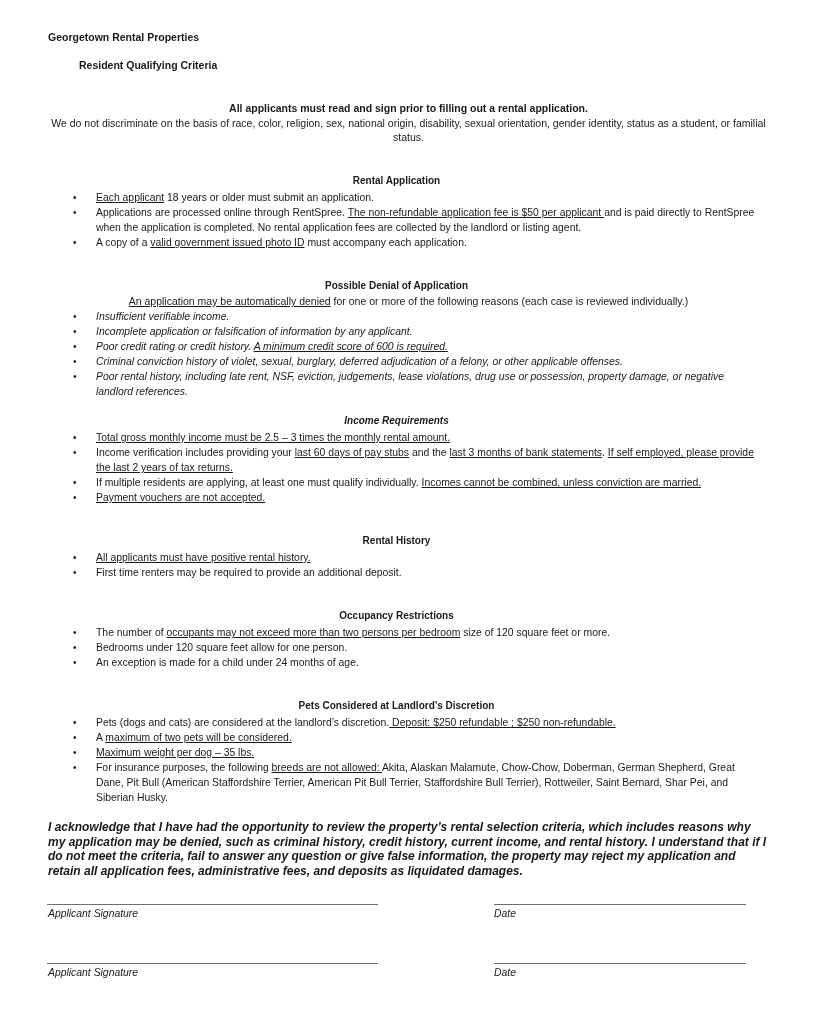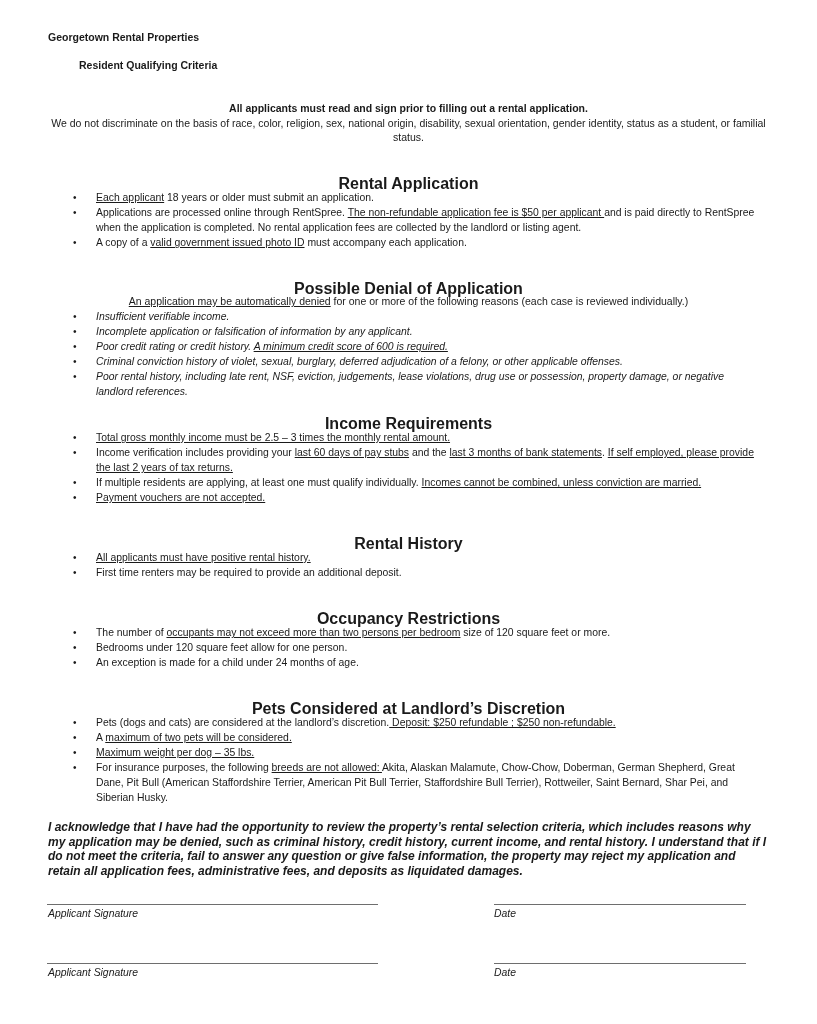--- a/index.html
+++ b/index.html
@@ -2,21 +2,21 @@
 <html><head>
 <meta charset="utf-8">
 <style>
   html, body { margin:0; padding:0; background:#ffffff; }
   body { width:817px; height:1024px; position:relative; overflow:hidden;
          font-family:"Liberation Sans", sans-serif; color:#1a1a1a; }
   .doc { position:absolute; left:0; top:0; width:725px; height:1024px; }
   .hdr { position:absolute; left:48px; font-size:10.5px; font-weight:bold; }
   .center { position:absolute; left:40px; width:737px; text-align:center; font-size:10.5px; line-height:14.5px; }
   .center b { font-weight:bold; }
-  .sec-title { position:absolute; left:40px; width:737px; text-align:center; font-size:16px; font-weight:bold; }
+  .sec-title { position:absolute; left:28px; width:737px; text-align:center; font-size:10px; font-weight:bold; }
   ul.list { position:absolute; left:0; margin:0; padding:0; list-style:none; width:817px; }
   ul.list li { position:relative; padding-left:96px; padding-right:62px; font-size:10.4px; line-height:15px; }
   ul.list li .bullet { position:absolute; left:73px; top:0; font-size:10px; }
   ul.list.it li { font-style:italic; }
   u { text-underline-offset:1px; }
   .ack { position:absolute; left:48px; width:722px; font-size:12px; line-height:14.6px; font-style:italic;font-weight:bold; }
   .sigline { position:absolute; height:1px; background:#6e6e6e; }
   .siglabel { position:absolute; font-size:10.4px; font-style:italic; }
 </style>
 </head>
@@ -42,21 +42,21 @@
   <div class="sec-title" style="top:280px;">Possible Denial of Application</div>
   <div class="center" style="top:294px;"><u>An application may be automatically denied</u><span> for one or more of the following reasons (each case is reviewed individually.)</span></div>
   <ul class="list it" style="top:309px;">
     <li><span class="bullet">•</span><span>Insufficient verifiable income.</span></li>
     <li><span class="bullet">•</span><span>Incomplete application or falsification of information by any applicant.</span></li>
     <li><span class="bullet">•</span><span>Poor credit rating or credit history. </span><u>A minimum credit score of 600 is required.</u></li>
     <li><span class="bullet">•</span><span>Criminal conviction history of violet, sexual, burglary, deferred adjudication of a felony, or other applicable offenses.</span></li>
     <li><span class="bullet">•</span><span>Poor rental history, including late rent, NSF, eviction, judgements, lease violations, drug use or possession, property damage, or negative landlord references.</span></li>
   </ul>
 
-  <div class="sec-title" style="top:415px;">Income Requirements</div>
+  <div class="sec-title" style="top:415px;font-style:italic;">Income Requirements</div>
   <ul class="list" style="top:430px;">
     <li><span class="bullet">•</span><u>Total gross monthly income must be 2.5 – 3 times the monthly rental amount.</u></li>
     <li><span class="bullet">•</span><span>Income verification includes providing your </span><u>last 60 days of pay stubs</u><span> and the </span><u>last 3 months of bank statements</u><span>. </span><u>If self employed, please provide the last 2 years of tax returns.</u></li>
     <li><span class="bullet">•</span><span>If multiple residents are applying, at least one must qualify individually. </span><u>Incomes cannot be combined, unless conviction are married.</u></li>
     <li><span class="bullet">•</span><u>Payment vouchers are not accepted.</u></li>
   </ul>
 
   <div class="sec-title" style="top:535px;">Rental History</div>
   <ul class="list" style="top:550px;">
     <li><span class="bullet">•</span><u>All applicants must have positive rental history.</u></li>

